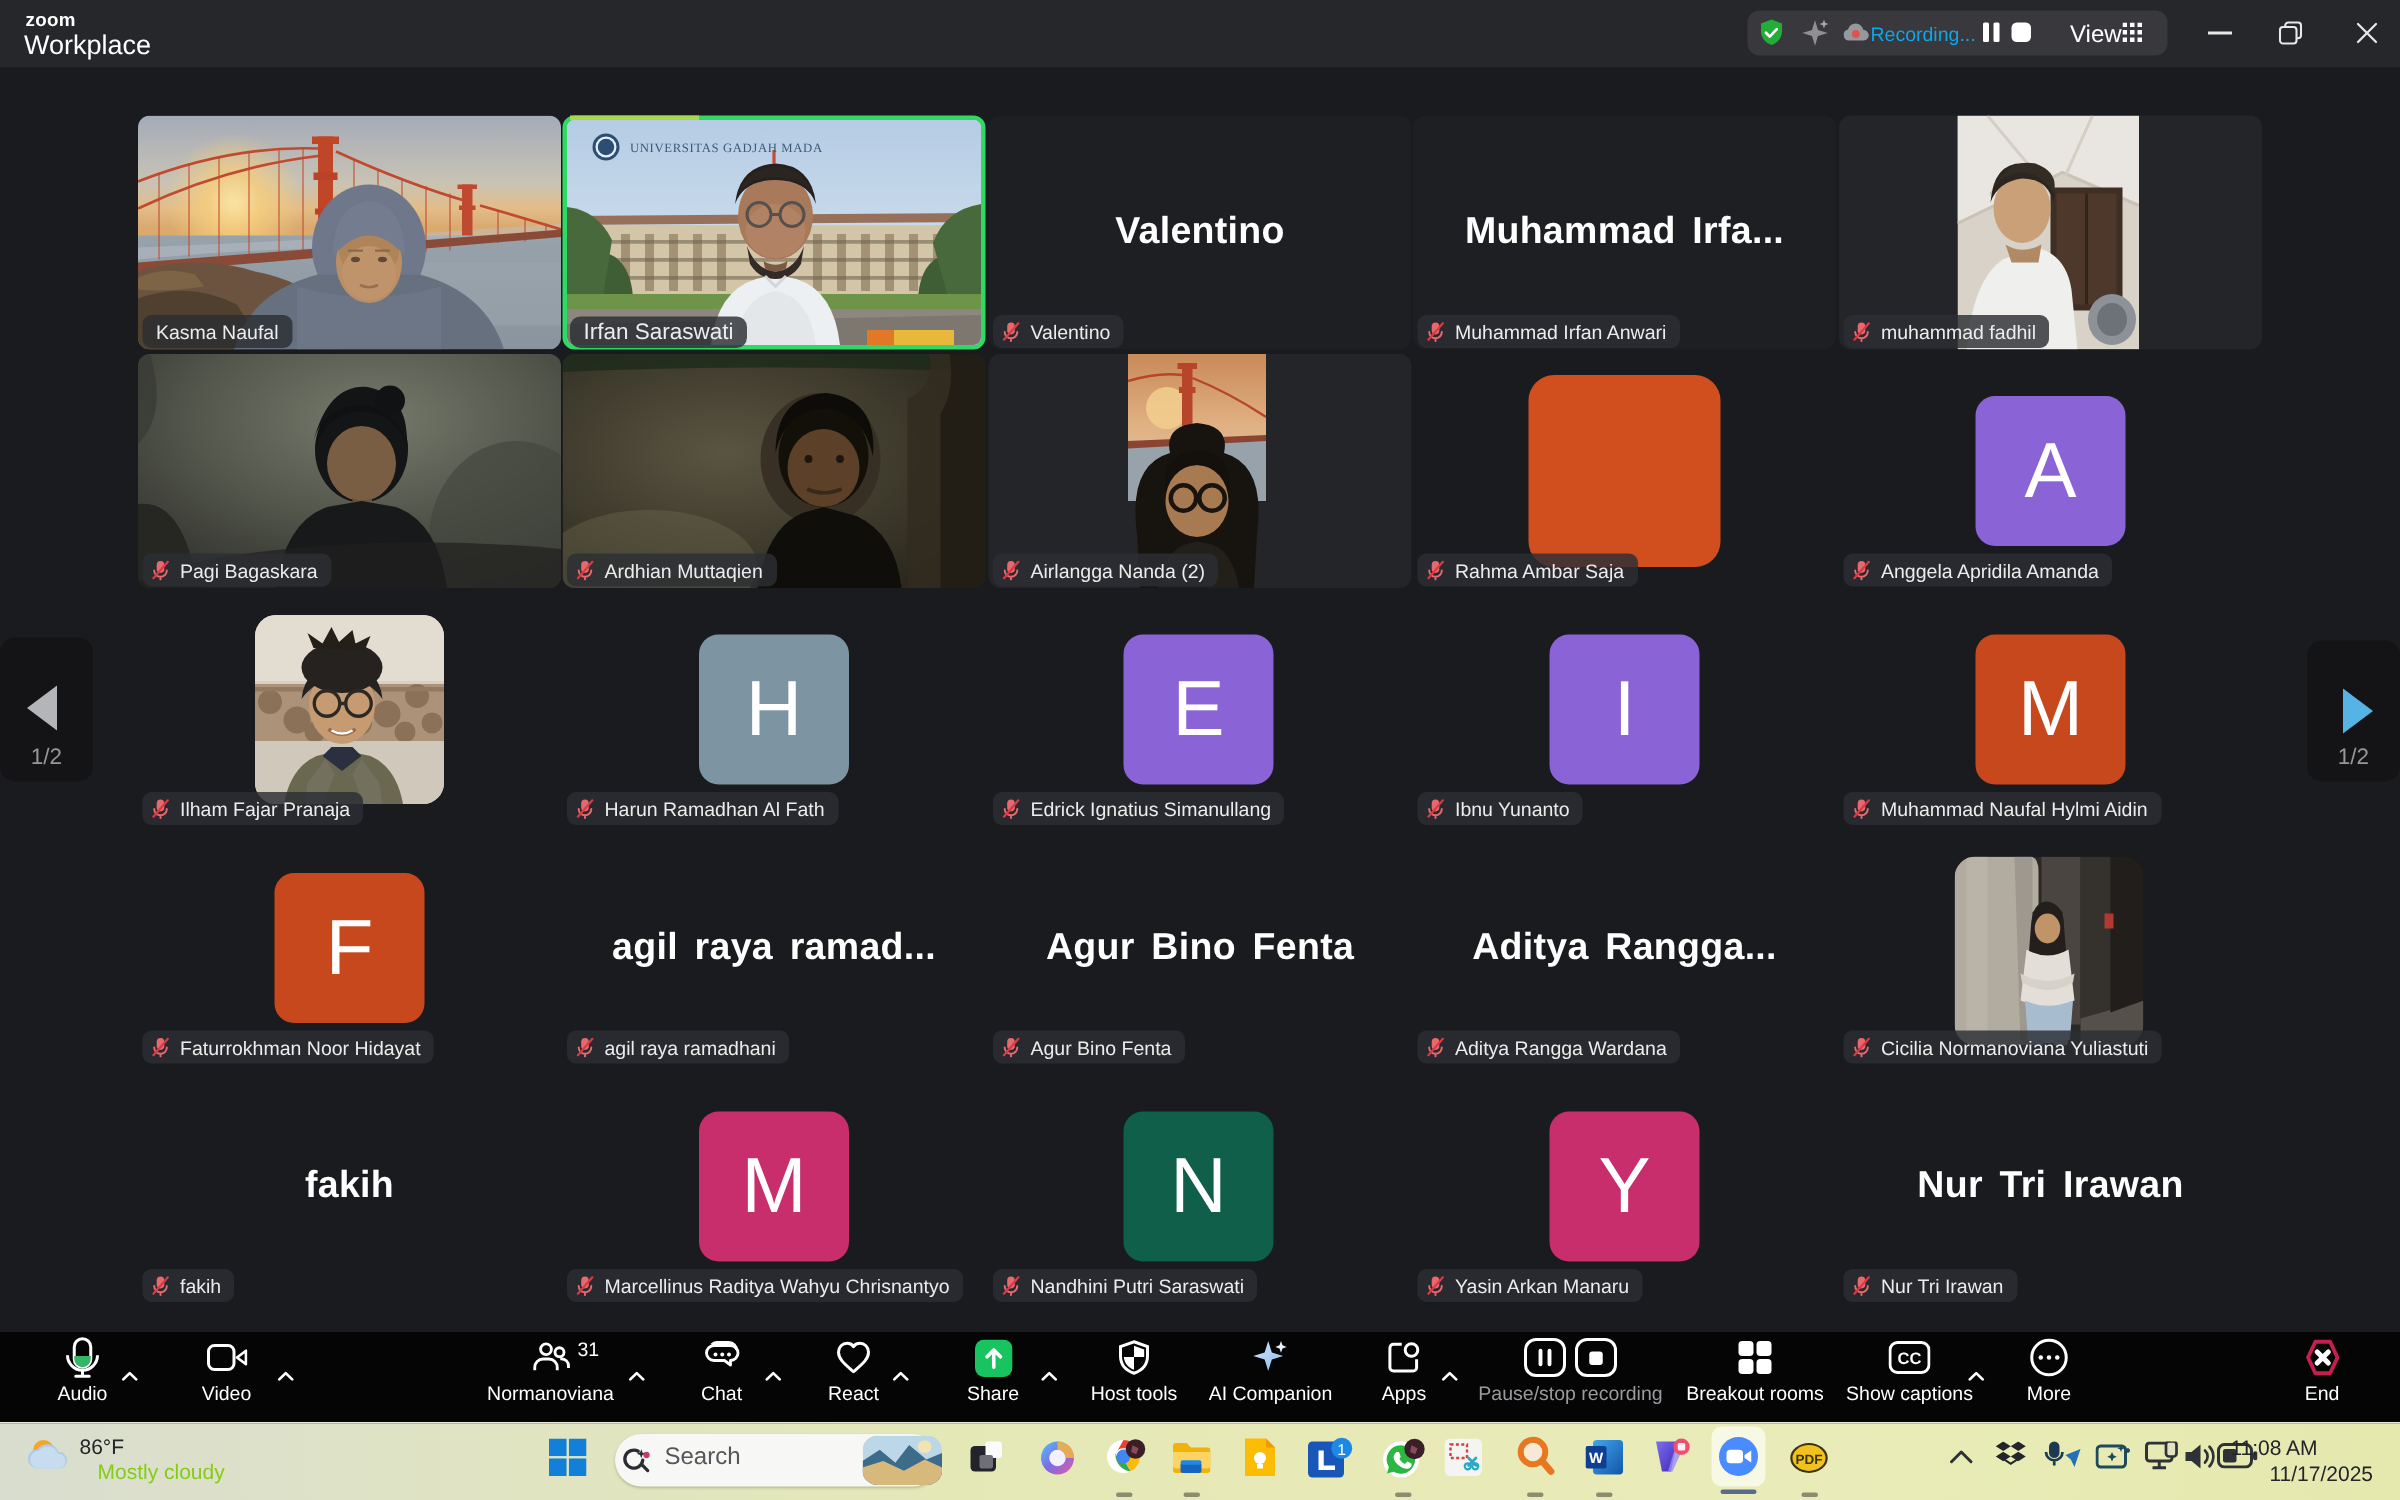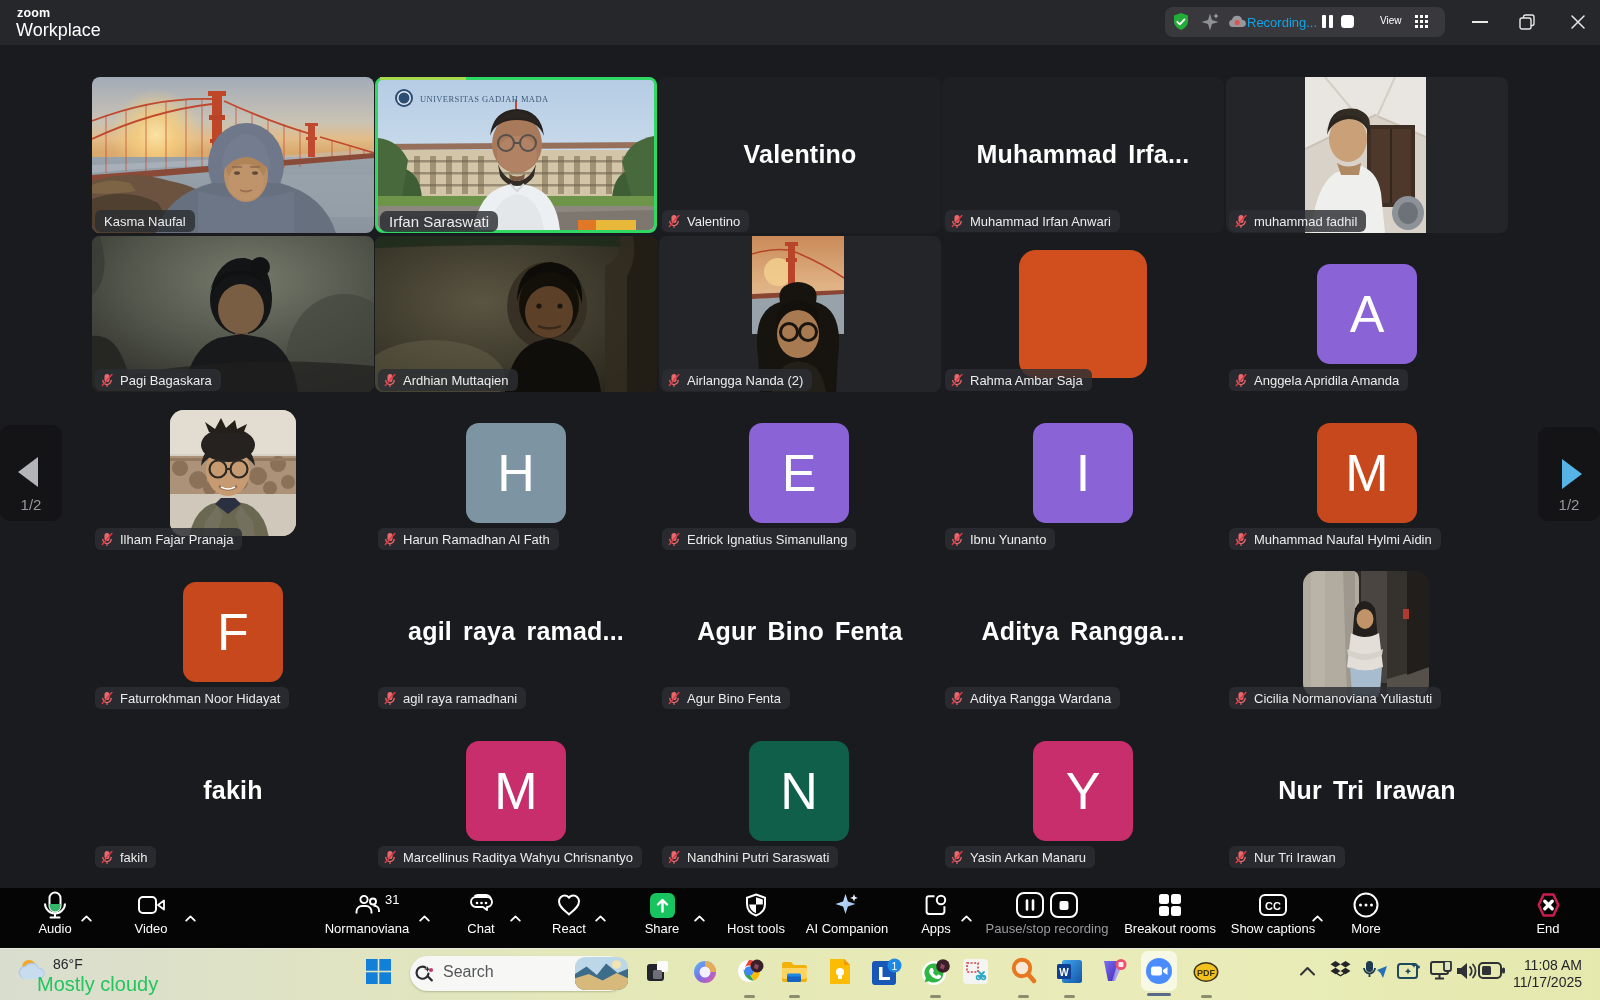--- a/index.html
+++ b/index.html
@@ -36,21 +36,21 @@
     <path d="M16 1l.8 2.2L19 4l-2.2.8L16 7l-.8-2.2L13 4l2.2-.8z" fill="#a5a6aa"></path>
   </svg>
 <svg class="ab" style="left:1228px;top:14px" width="18" height="15" viewBox="0 0 18 15">
     <path d="M14.5 13H4.7A3.7 3.7 0 0 1 4 5.7 5.2 5.2 0 0 1 14.2 6a3.5 3.5 0 0 1 .3 7z" fill="#97989c"></path>
     <circle cx="9.2" cy="8.6" r="2.6" fill="#e05252"></circle>
   </svg>
 <div class="ab" style="left:1247px;top:15px;color:#0ea5e9;font-size:13px">Recording...</div>
 <div class="ab" style="left:1322px;top:15px;width:3.5px;height:13px;background:#fff;border-radius:1px"></div>
 <div class="ab" style="left:1329px;top:15px;width:3.5px;height:13px;background:#fff;border-radius:1px"></div>
 <div class="ab" style="left:1341px;top:15px;width:13px;height:13px;background:#fff;border-radius:3.5px"></div>
-<div class="ab" style="left:1380px;top:15px;color:#fff;font-size:10px">View</div>
+<div class="ab" style="left:1380px;top:15px;color:#fff;font-size:16px">View</div>
 <svg class="ab" style="left:1415px;top:15px" width="13" height="13" viewBox="0 0 13 13">
     <g fill="#fff">
       <rect x="0" y="0" width="3" height="3"></rect>
       <rect x="5" y="0" width="3" height="3"></rect>
       <rect x="10" y="0" width="3" height="3"></rect>
       <rect x="0" y="5" width="3" height="3"></rect>
       <rect x="5" y="5" width="3" height="3"></rect>
       <rect x="10" y="5" width="3" height="3"></rect>
       <rect x="0" y="10" width="3" height="3"></rect>
       <rect x="5" y="10" width="3" height="3"></rect>
@@ -682,21 +682,21 @@
     </div>
     <div class="lb">End</div>
   </div>
 <div class="ab" id="taskbar" style="left:0;top:948px;width:1600px;height:52px;border-top:1px solid #e8eadb;background:linear-gradient(90deg,#d9ddcf 0%,#dfe3c4 18%,#e4e8b8 38%,#e7eab6 55%,#e9ecb8 75%,#e5e9ae 100%)"></div>
 <svg class="ab" style="left:16px;top:957px" width="34" height="30" viewBox="0 0 34 30">
     <circle cx="13" cy="10" r="7" fill="#f5a623"></circle>
     <path d="M8 22a6.5 6.5 0 0 1 1-12.9A8 8 0 0 1 23 11a5.5 5.5 0 0 1 .5 11H10a6.5 6.5 0 0 1-2 0z" fill="#aecbe8"></path>
     <path d="M9 22a6 6 0 0 1 .8-11.9A7.4 7.4 0 0 1 22.5 12a5 5 0 0 1 .4 10H10z" fill="#c8dcf0"></path>
   </svg>
 <div class="ab" style="left:53px;top:956px;font-size:14px;color:#23252a">86°F</div>
-<div class="ab" style="left:37px;top:973px;font-size:20px;color:#22c55e">Mostly cloudy</div>
+<div class="ab" style="left:65px;top:973px;font-size:14px;color:#84cc16">Mostly cloudy</div>
 <svg class="ab" style="left:366px;top:959px" width="25" height="25" viewBox="0 0 25 25">
     <g fill="#1280d8">
       <rect x="0" y="0" width="11.7" height="11.7"></rect>
       <rect x="13.3" y="0" width="11.7" height="11.7"></rect>
       <rect x="0" y="13.3" width="11.7" height="11.7"></rect>
       <rect x="13.3" y="13.3" width="11.7" height="11.7"></rect>
     </g>
   </svg>
 <div class="ab" style="left:410px;top:956px;width:216px;height:35px;background:#f7f8f5;border-radius:18px;box-shadow:0 1px 2px rgba(90,100,60,.35)"></div>
 <svg class="ab" style="left:414px;top:963px" width="21" height="21" viewBox="0 0 21 21">
@@ -853,14 +853,14 @@
   </svg>
 <svg class="ab" style="left:1455px;top:961px" width="24" height="20" viewBox="0 0 24 20">
     <path d="M2 7h4l6-5v16l-6-5H2z" fill="#2e3136"></path>
     <path d="M15 6a5.5 5.5 0 0 1 0 8M18 3.5a9.5 9.5 0 0 1 0 13" fill="none" stroke="#2e3136" stroke-width="1.8" stroke-linecap="round"></path>
   </svg>
 <svg class="ab" style="left:1478px;top:962px" width="27" height="17" viewBox="0 0 27 17">
     <rect x="1" y="1" width="22" height="15" rx="4" fill="none" stroke="#2e3136" stroke-width="2"></rect>
     <rect x="4" y="4" width="9" height="9" rx="1.5" fill="#2e3136"></rect>
     <rect x="24" y="5.5" width="3" height="6" rx="1.5" fill="#2e3136"></rect>
   </svg>
-<div class="ab" style="left:1450px;top:957px;width:132px;text-align:right;font-size:14px;color:#23252a">11:08 AM</div>
+<div class="ab" style="left:1450px;top:957px;width:132px;text-align:center;font-size:14px;color:#23252a">11:08 AM</div>
 <div class="ab" style="left:1450px;top:974px;width:132px;text-align:right;font-size:14px;color:#23252a">11/17/2025</div>
 
 </body></html>

